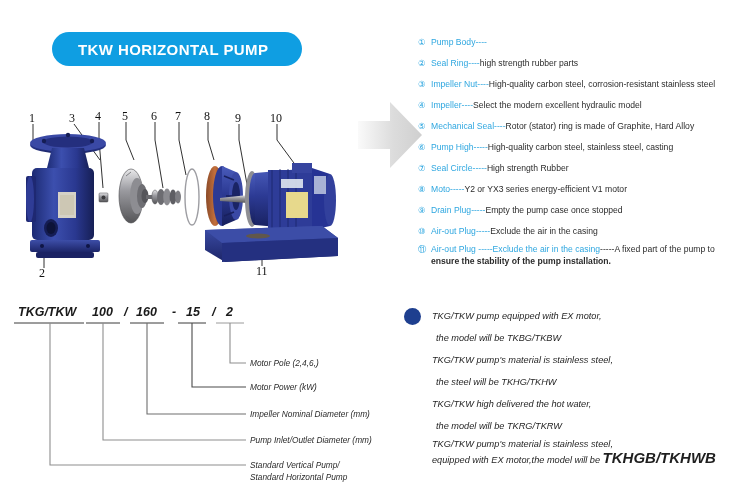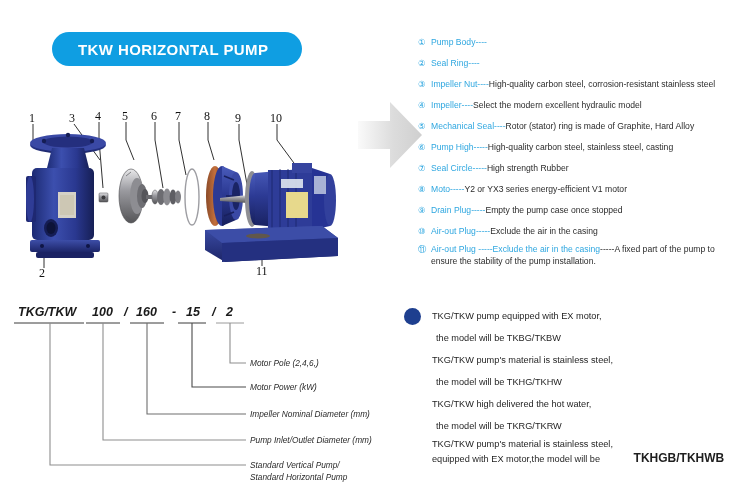--- a/index.html
+++ b/index.html
@@ -39,43 +39,43 @@
   }
   .part-row .num{
     display:inline-block;width:13px;flex:0 0 13px;
     color:#2fa7e0;font-size:8.4px;text-align:left;
   }
   .part-row .name{color:#2fa7e0;}
   .part-row .desc{color:#2b2b2b;}
   .part-row .tail{color:#2b2b2b;}
   #part-row-11{height:auto;line-height:12px;white-space:normal;
     font-size:8.6px;margin-top:1px;}
-  #part-row-11 .wrap2{display:block;padding-left:13px;color:#2b2b2b;}
+  #part-row-11 .wrap2{display:block;padding-left:13px;color:#2b2b2b;font-weight:bold;}
 
   
   #model-code{position:absolute;left:12px;top:296px;width:380px;height:200px;font-style:italic;}
   #model-code svg{display:block;}
   .code-txt{font-family:"Liberation Sans", sans-serif;font-size:12.5px;
     font-weight:bold;fill:#1a1a1a;}
   .lbl-txt{font-family:"Liberation Sans", sans-serif;font-size:8.3px;
     fill:#2b2b2b;}
 
   
   #notes{position:absolute;left:404px;top:305px;width:352px;}
   #notes-bullet{
     position:absolute;left:0;top:3px;width:17px;height:17px;border-radius:50%;
     background:#1e3f8f;
   }
   .note-line{
     font-size:9.2px;color:#1f1f1f;line-height:22px;height:22px;
-    padding-left:28px;white-space:nowrap;
+    padding-left:28px;white-space:nowrap;font-style:italic;
   }
   .note-line.indent{padding-left:32px;}
   .note-line.tight{line-height:14px;height:14px;}
-  .note-line .bold{font-weight:bold;font-size:12px;margin-left:31px;}
+  .note-line .bold{font-weight:bold;font-size:15px;}
 </style>
 </head>
 <body>
 
 <div class="root">
 
   <div id="title-banner">
     <span class="txt">TKW HORIZONTAL PUMP</span>
   </div>
 
@@ -258,20 +258,21 @@
   <div id="parts-list">
     <div class="part-row">
       <span class="num">①</span>
       <span class="name">Pump Body</span>
       <span class="name"> ---- </span>
     </div>
     <div class="part-row">
       <span class="num">②</span>
       <span class="name">Seal Ring</span>
       <span class="name"> ---- </span>
+      <span class="desc">high strength rubber parts</span>
     </div>
     <div class="part-row">
       <span class="num">③</span>
       <span class="name">Impeller Nut</span>
       <span class="name"> ----</span>
       <span class="desc">High-quality carbon steel, corrosion-resistant stainless steel</span>
     </div>
     <div class="part-row">
       <span class="num">④</span>
       <span class="name"> Impeller</span>
@@ -362,21 +363,21 @@
         <text class="lbl-txt" x="250" y="480">Standard  Horizontal Pump</text>
       </g>
     </svg>
   </div>
 
   <div id="notes">
     <div id="notes-bullet"></div>
     <div class="note-line">TKG/TKW pump equipped with EX motor,</div>
     <div class="note-line indent">the model will be TKBG/TKBW</div>
     <div class="note-line">TKG/TKW pump's material is stainless steel,</div>
-    <div class="note-line indent">the model will be TKHG/TKHW</div>
+    <div class="note-line indent">the steel will be TKHG/TKHW</div>
     <div class="note-line">TKG/TKW high delivered the hot water,</div>
     <div class="note-line indent">the model will be TKRG/TKRW</div>
     <div class="note-line tight">TKG/TKW pump's material is stainless steel,</div>
     <div class="note-line tight">
       <span>equipped with EX motor,the model will be </span><span class="bold">TKHGB/TKHWB</span>
     </div>
   </div>
 
 </div>
 

